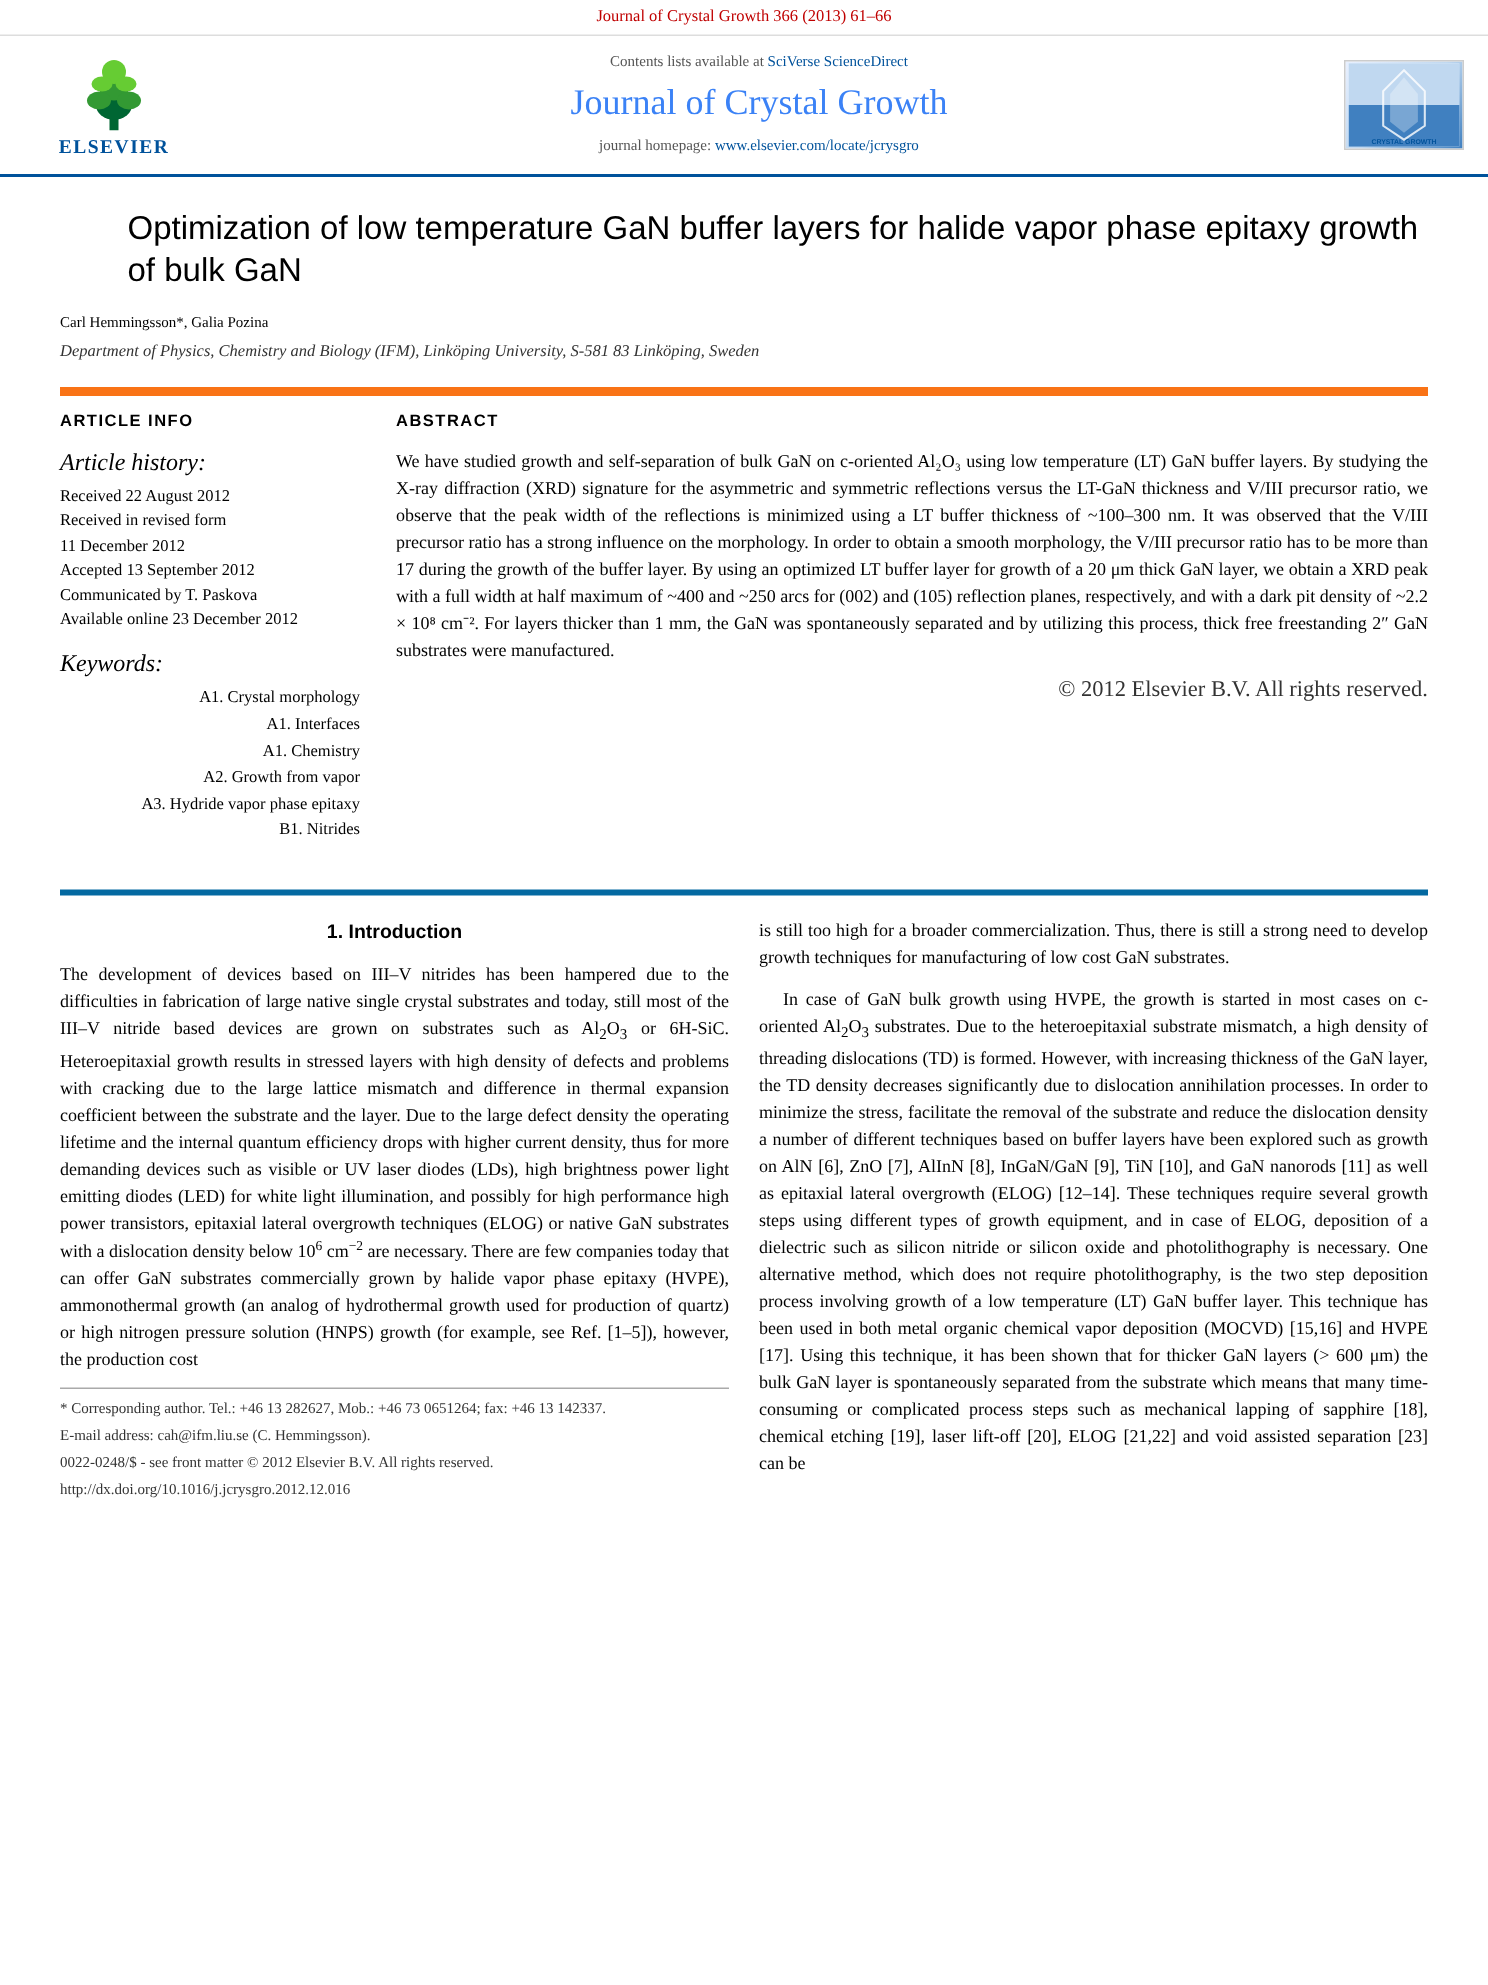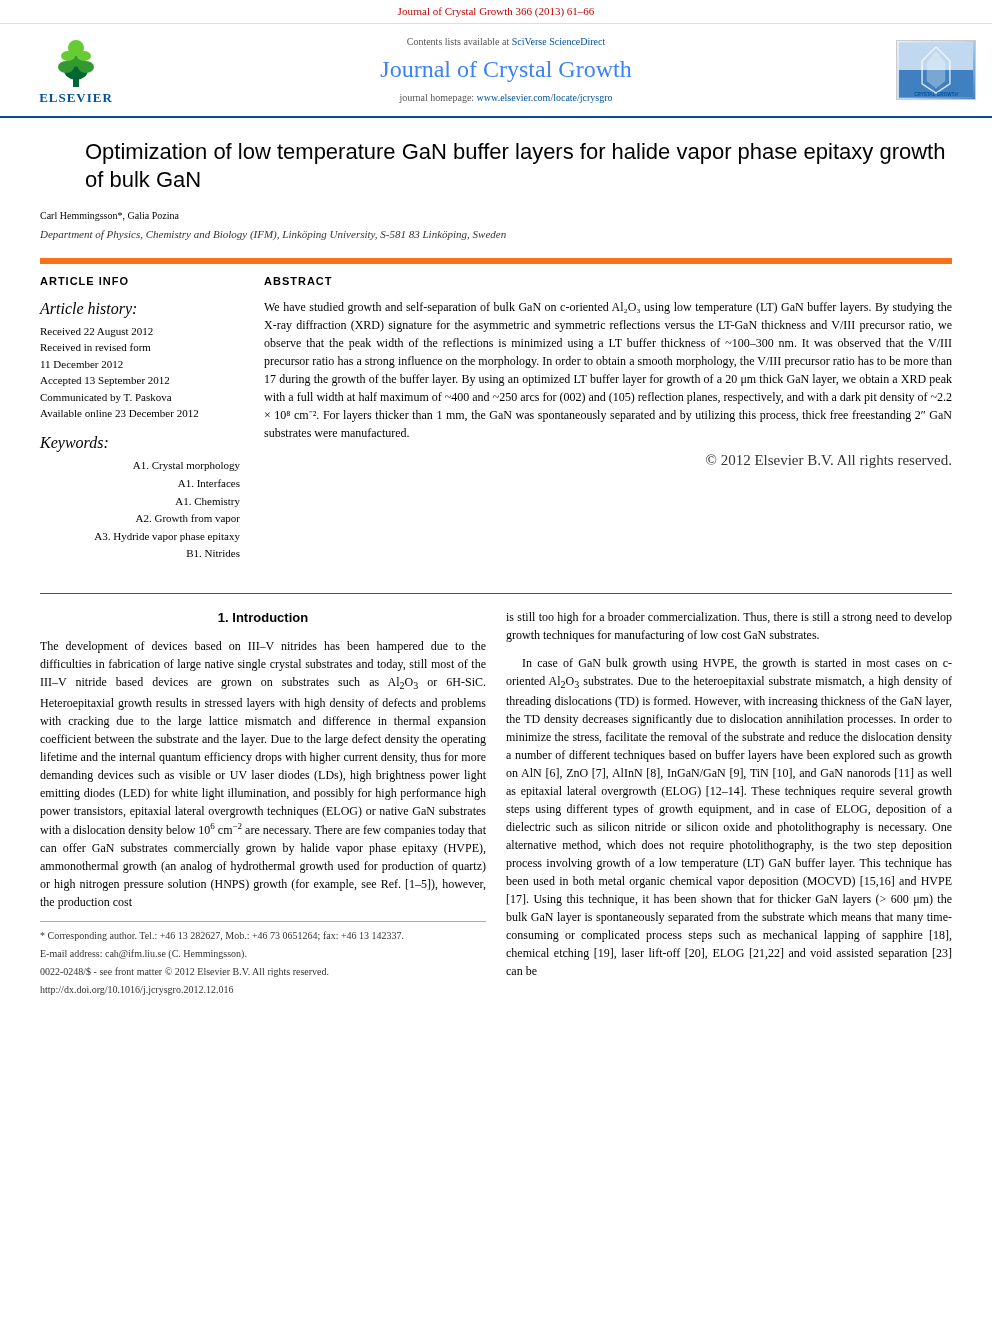--- a/index.html
+++ b/index.html
@@ -184,21 +184,21 @@
       text-align: right;
       margin-top: 8px;
       color: #333;
     }
 
     
     .body-columns {
       display: flex;
       gap: 20px;
       margin-top: 16px;
-      border-top: 1px solid #0369a1;
+      border-top: 4px solid #0369a1;
       padding-top: 14px;
     }
     .body-col {
       flex: 1;
       font-size: 12px;
       line-height: 1.5;
       text-align: justify;
     }
 
     .section-heading {

